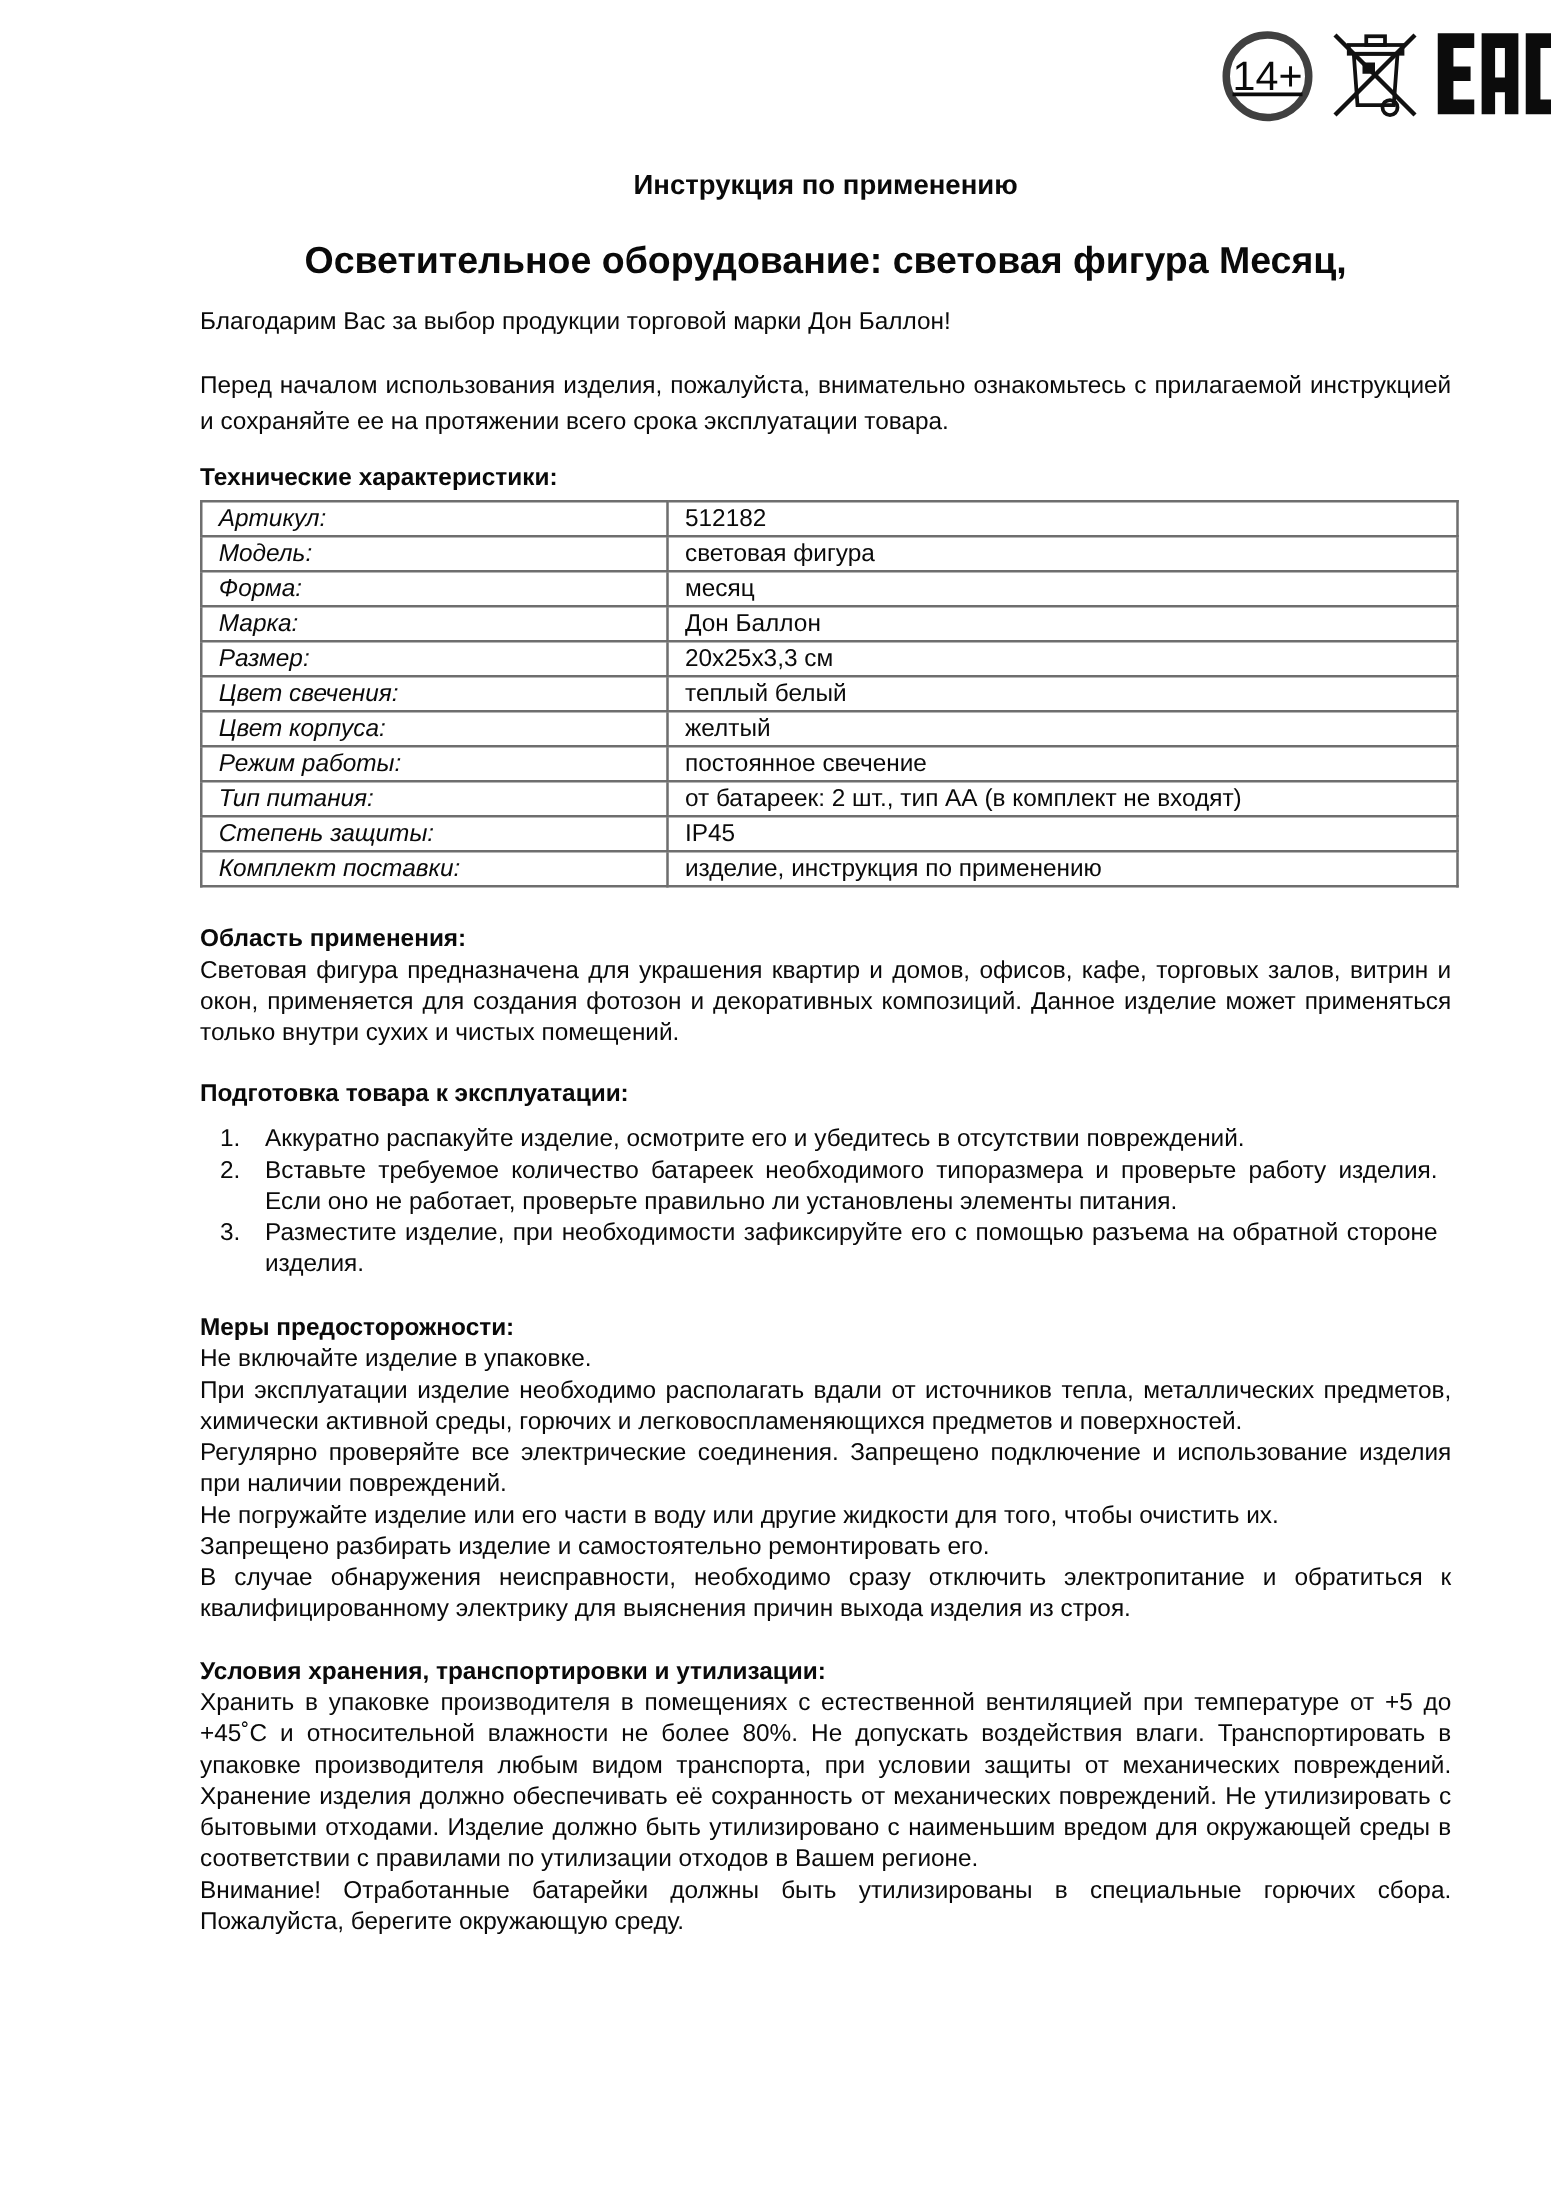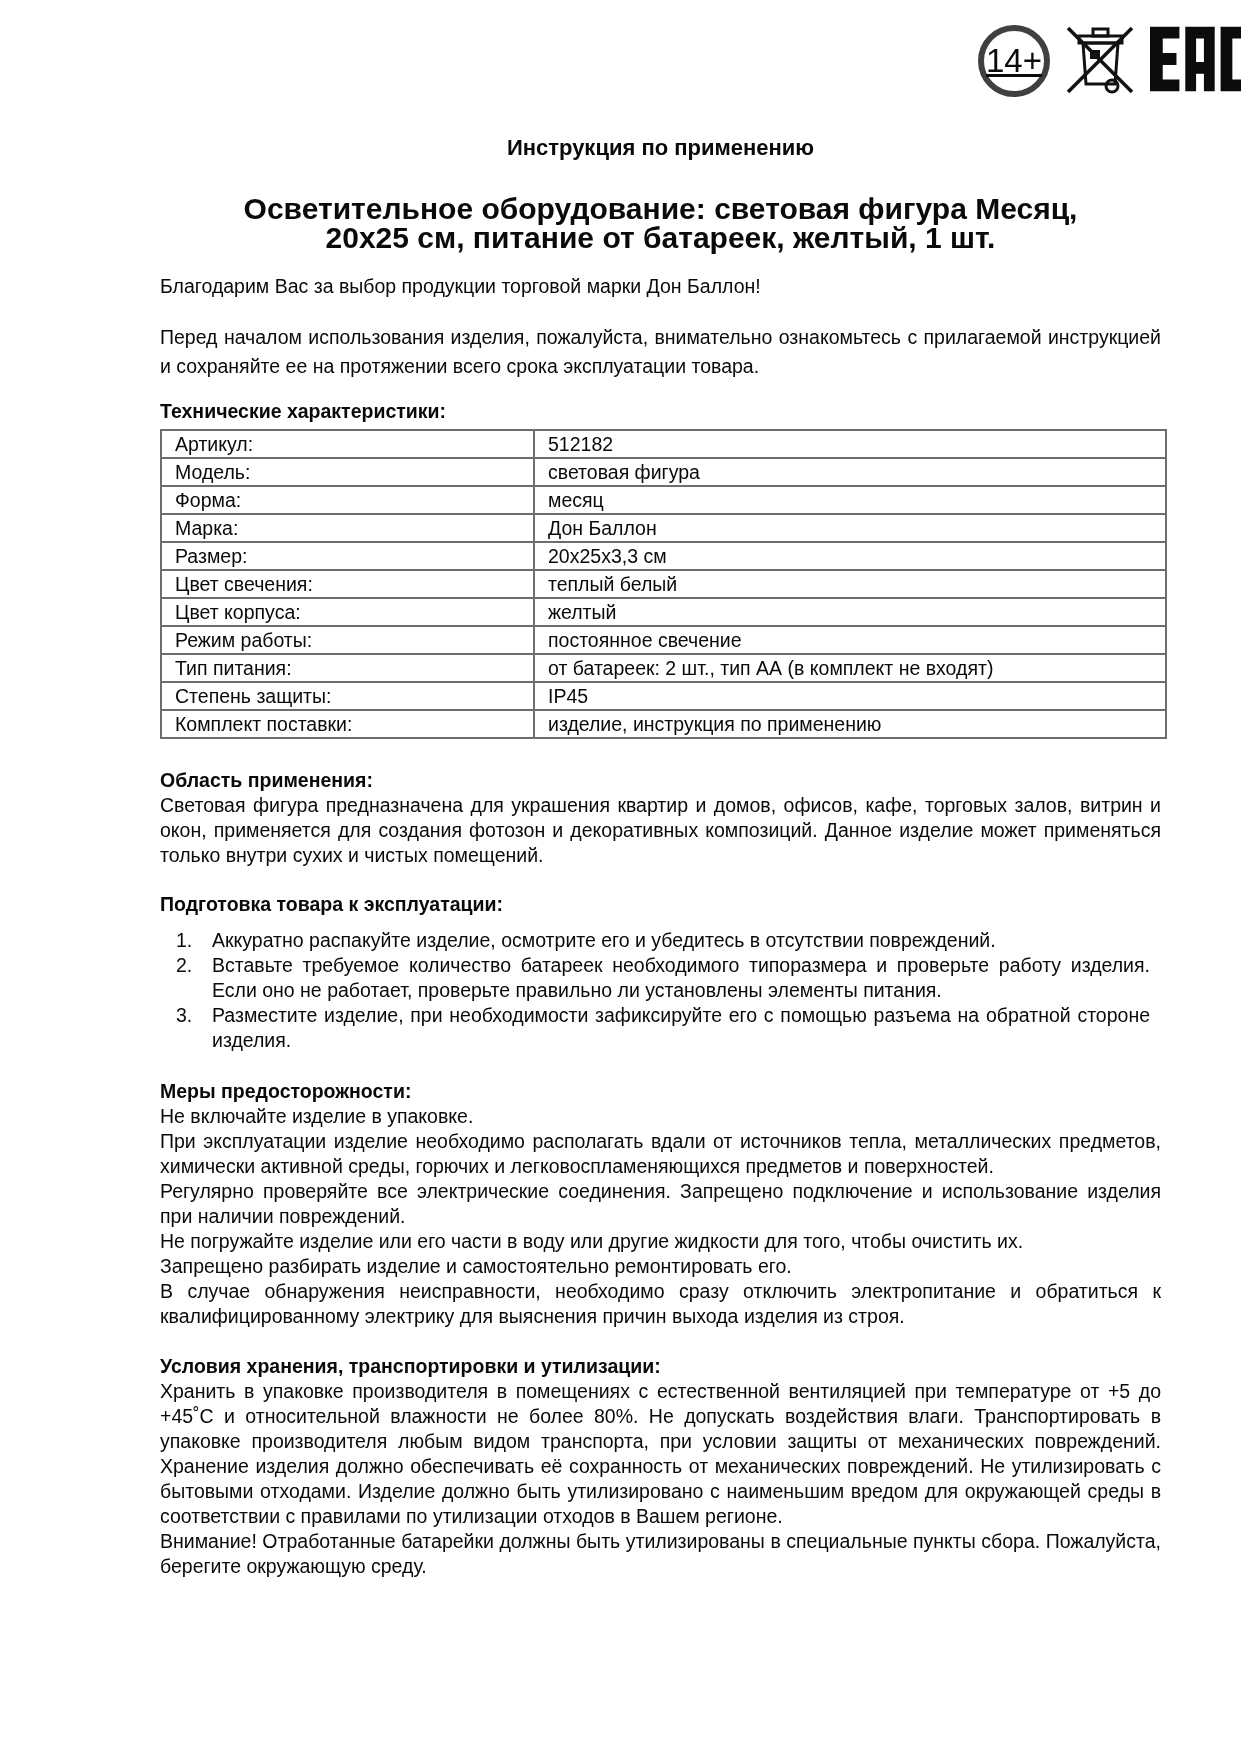--- a/index.html
+++ b/index.html
@@ -53,21 +53,21 @@
     table-layout: fixed;
   }
   table.specs td {
     border: 2px solid #6e6e6e;
     height: 26px;
     padding: 0 6px 0 13px;
     font-size: 19.5px;
     vertical-align: middle;
     white-space: nowrap; overflow: hidden;
   }
-  td.spec-label { width: 352px; }
+  td.spec-label { width: 352px; font-style: italic; }
   .h-application { margin-top: 29px; }
   .h-preparation { margin-top: 24px; }
   ol.prep-list {
     margin: 11px; padding: 0;
     list-style: none;
     counter-reset: prep;
   }
   ol.prep-list li {
     counter-increment: prep;
     position: relative;
@@ -108,21 +108,20 @@
     </svg>
   </span>
 </div>
 
 <div class="doc">
 
   <h1 class="doc-title">Инструкция по применению</h1>
 
   <div class="doc-subtitle">
     <div>Осветительное оборудование: световая фигура Месяц,</div>
-    <div>20х25 см, питание от батареек, желтый, 1 шт.</div>
   </div>
 
   <div class="intro">
     <p class="p-thanks">Благодарим Вас за выбор продукции торговой марки Дон Баллон!</p>
     <p class="p-read">Перед началом использования изделия, пожалуйста, внимательно ознакомьтесь с прилагаемой инструкцией и сохраняйте ее на протяжении всего срока эксплуатации товара.</p>
   </div>
 
   <h2 class="sec-heading h-specs">Технические характеристики:</h2>
 
   <table class="specs">
@@ -187,15 +186,15 @@
   <h2 class="sec-heading h-precautions">Меры предосторожности:</h2>
   <p class="p-flow">Не включайте изделие в упаковке.</p>
   <p class="p-flow">При эксплуатации изделие необходимо располагать вдали от источников тепла, металлических предметов, химически активной среды, горючих и легковоспламеняющихся предметов и поверхностей.</p>
   <p class="p-flow">Регулярно проверяйте все электрические соединения. Запрещено подключение и использование изделия при наличии повреждений.</p>
   <p class="p-flow">Не погружайте изделие или его части в воду или другие жидкости для того, чтобы очистить их.</p>
   <p class="p-flow">Запрещено разбирать изделие и самостоятельно ремонтировать его.</p>
   <p class="p-flow">В случае обнаружения неисправности, необходимо сразу отключить электропитание и обратиться к квалифицированному электрику для выяснения причин выхода изделия из строя.</p>
 
   <h2 class="sec-heading h-storage">Условия хранения, транспортировки и утилизации:</h2>
   <p class="p-flow">Хранить в упаковке производителя в помещениях с естественной вентиляцией при температуре от +5 до +45˚С и относительной влажности не более 80%. Не допускать воздействия влаги. Транспортировать в упаковке производителя любым видом транспорта, при условии защиты от механических повреждений. Хранение изделия должно обеспечивать её сохранность от механических повреждений. Не утилизировать с бытовыми отходами. Изделие должно быть утилизировано с наименьшим вредом для окружающей среды в соответствии с правилами по утилизации отходов в Вашем регионе.</p>
-  <p class="p-flow">Внимание! Отработанные батарейки должны быть утилизированы в специальные пункты сбора. Пожалуйста, берегите окружающую среду.</p>
+  <p class="p-flow">Внимание! Отработанные батарейки должны быть утилизированы в специальные горючих сбора. Пожалуйста, берегите окружающую среду.</p>
 
 </div>
 
 </body></html>

